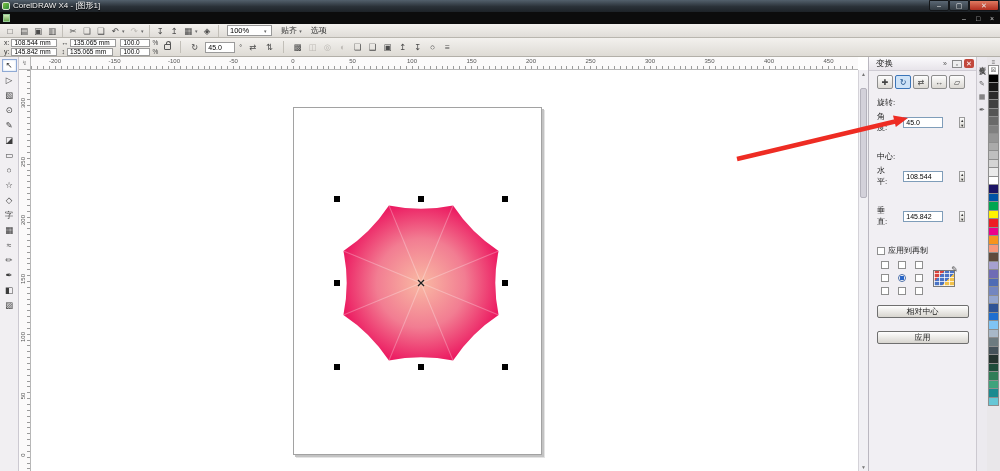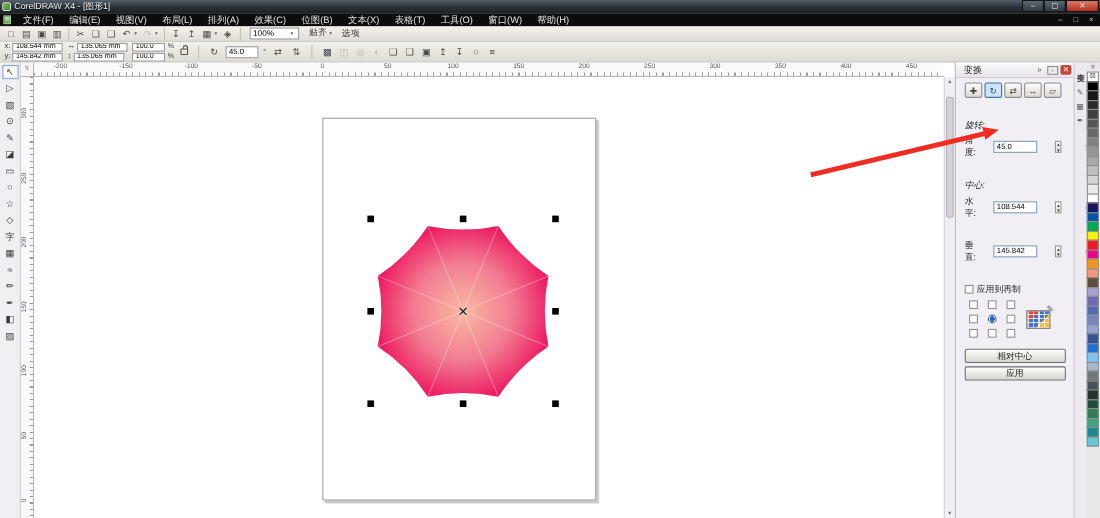--- a/index.html
+++ b/index.html
@@ -86,21 +86,21 @@
   .docker{position:absolute;left:868px;width:108px;top:0;bottom:0;background:#f1eff3;border-left:1px solid #bab7c0;}
   .d-header{height:14px;display:flex;align-items:center;padding:0 2px 0 7px;color:#2a2a2a;font-size:8.5px;
     background:linear-gradient(#fbfafc,#e7e4ea);border-bottom:1px solid #cfccd4;}
   .d-hbtn{margin-left:auto;font-size:7px;color:#555;width:10px;text-align:center;}
   .d-hbtn.close{color:#fff;background:#c2483c;border-radius:2px;height:9px;line-height:9px;margin-left:2px;}
   .d-hbtn.float{margin-left:2px;border:1px solid #8a8a8a;height:8px;line-height:7px;background:#eee;color:#666;}
   .d-modes{display:flex;gap:2px;margin:4px 6px 2px 8px;}
   .dmode{width:16px;height:14px;border:1px solid #8d8d8d;background:linear-gradient(#fdfdfd,#dcd9d3);
     text-align:center;line-height:13px;font-size:8px;color:#444;border-radius:2px;}
   .dmode.selected{background:#cfe3f7;border-color:#3b75b8;color:#1c4f8a;}
-  .d-label{margin:19px 0 0 8px;font-size:8px;color:#222;font-style:italic;}
+  .d-label{margin:8px 0 0 8px;font-size:8px;color:#222;}
   .d-row{display:flex;align-items:center;margin:3px 0 18px 8px;gap:16px;font-size:8px;color:#222;}
   .d-row .dlab{width:24px;}
   .d-row input{width:40px;height:11px;border:1px solid #7f9db9;font-size:7px;font-family:inherit;padding:0 2px;background:#fff;}
   .spin{width:9px;height:11px;border:1px solid #9a9a9a;background:linear-gradient(#fbfbfb,#dedcd6);
     display:flex;flex-direction:column;}
   .spin span{flex:1;font-size:4px;line-height:5px;text-align:center;color:#333;}
   .d-unit{font-size:8px;color:#222;}
   .d-check{display:flex;align-items:center;gap:3px;margin:9px 0 0 8px;font-size:8px;color:#222;}
   .cbox{width:8px;height:8px;border:1px solid #8f8f8f;background:#fff;}
   .gridwrap{display:flex;align-items:center;margin:5px 0 0 12px;gap:10px;}
@@ -108,21 +108,21 @@
   .gcell{width:8px;height:8px;border:1px solid #8f8f8f;background:#fff;}
   .gcell.active{border-radius:50%;border-color:#4a6ea9;background:radial-gradient(circle at 50% 50%,#2a66c8 0 55%,#fff 60%);}
   .sheet{width:22px;height:17px;border:1px solid #7a7a7a;position:relative;
     background:
       repeating-linear-gradient(0deg,rgba(255,255,255,.75) 0 1px,transparent 1px 4px),
       repeating-linear-gradient(90deg,rgba(255,255,255,.75) 0 1px,transparent 1px 5px),
       linear-gradient(135deg,#d7443d 0 30%,#4a73c4 30% 65%,#f2c14a 65%);}
   .sheet::after{content:"✎";position:absolute;right:-4px;top:-6px;font-size:8px;color:#555;}
   .d-apply{display:block;width:92px;height:13px;margin:10px auto 0;border:1px solid #6f6f6f;border-radius:2px;
     background:linear-gradient(#fefefe,#d8d5cf);font-size:8px;text-align:center;line-height:12px;color:#222;}
-  .d-apply.second{margin-top:3px;}
+  .d-apply.second{margin-top:13px;}
 
   .tabstrip{position:absolute;left:976px;width:11px;top:0;bottom:0;background:#eceaef;border-left:1px solid #ccc9d0;
     display:flex;flex-direction:column;align-items:center;padding-top:3px;gap:5px;}
   .ts-ic{font-size:7px;color:#5a5a5a;}
   .ts-label{writing-mode:vertical-rl;font-size:7.5px;color:#333;letter-spacing:1px;}
 
   .palette{position:absolute;left:987px;width:13px;top:0;bottom:0;background:#e9e7ea;
     display:flex;flex-direction:column;align-items:center;padding-top:2px;}
   .pal-top{font-size:6px;color:#666;height:7px;line-height:7px;}
   .swatch{width:11px;height:9.5px;border:1px solid #8e8e8e;margin-top:-1px;}
@@ -140,34 +140,20 @@
     <span class="titletext">CorelDRAW X4 - [图形1]</span>
     <span class="wbtns">
         <span class="wb minimize">–</span>
         <span class="wb maximize">▢</span>
         <span class="wb close">✕</span>
       </span>
   </div>
 
   <div class="menubar">
     <span class="doc-icon"></span>
-    <span style="display:flex">
-        <span class="mi">文件(F)</span>
-        <span class="mi">编辑(E)</span>
-        <span class="mi">视图(V)</span>
-        <span class="mi">布局(L)</span>
-        <span class="mi">排列(A)</span>
-        <span class="mi">效果(C)</span>
-        <span class="mi">位图(B)</span>
-        <span class="mi">文本(X)</span>
-        <span class="mi">表格(T)</span>
-        <span class="mi">工具(O)</span>
-        <span class="mi">窗口(W)</span>
-        <span class="mi">帮助(H)</span>
-      </span>
     <span class="doc-controls">
         <span class="dc">–</span>
         <span class="dc">□</span>
         <span class="dc">×</span>
       </span>
   </div>
 
   <div class="toolbar">
     <span style="display:flex;align-items:center">
         <span class="tb">□</span>

